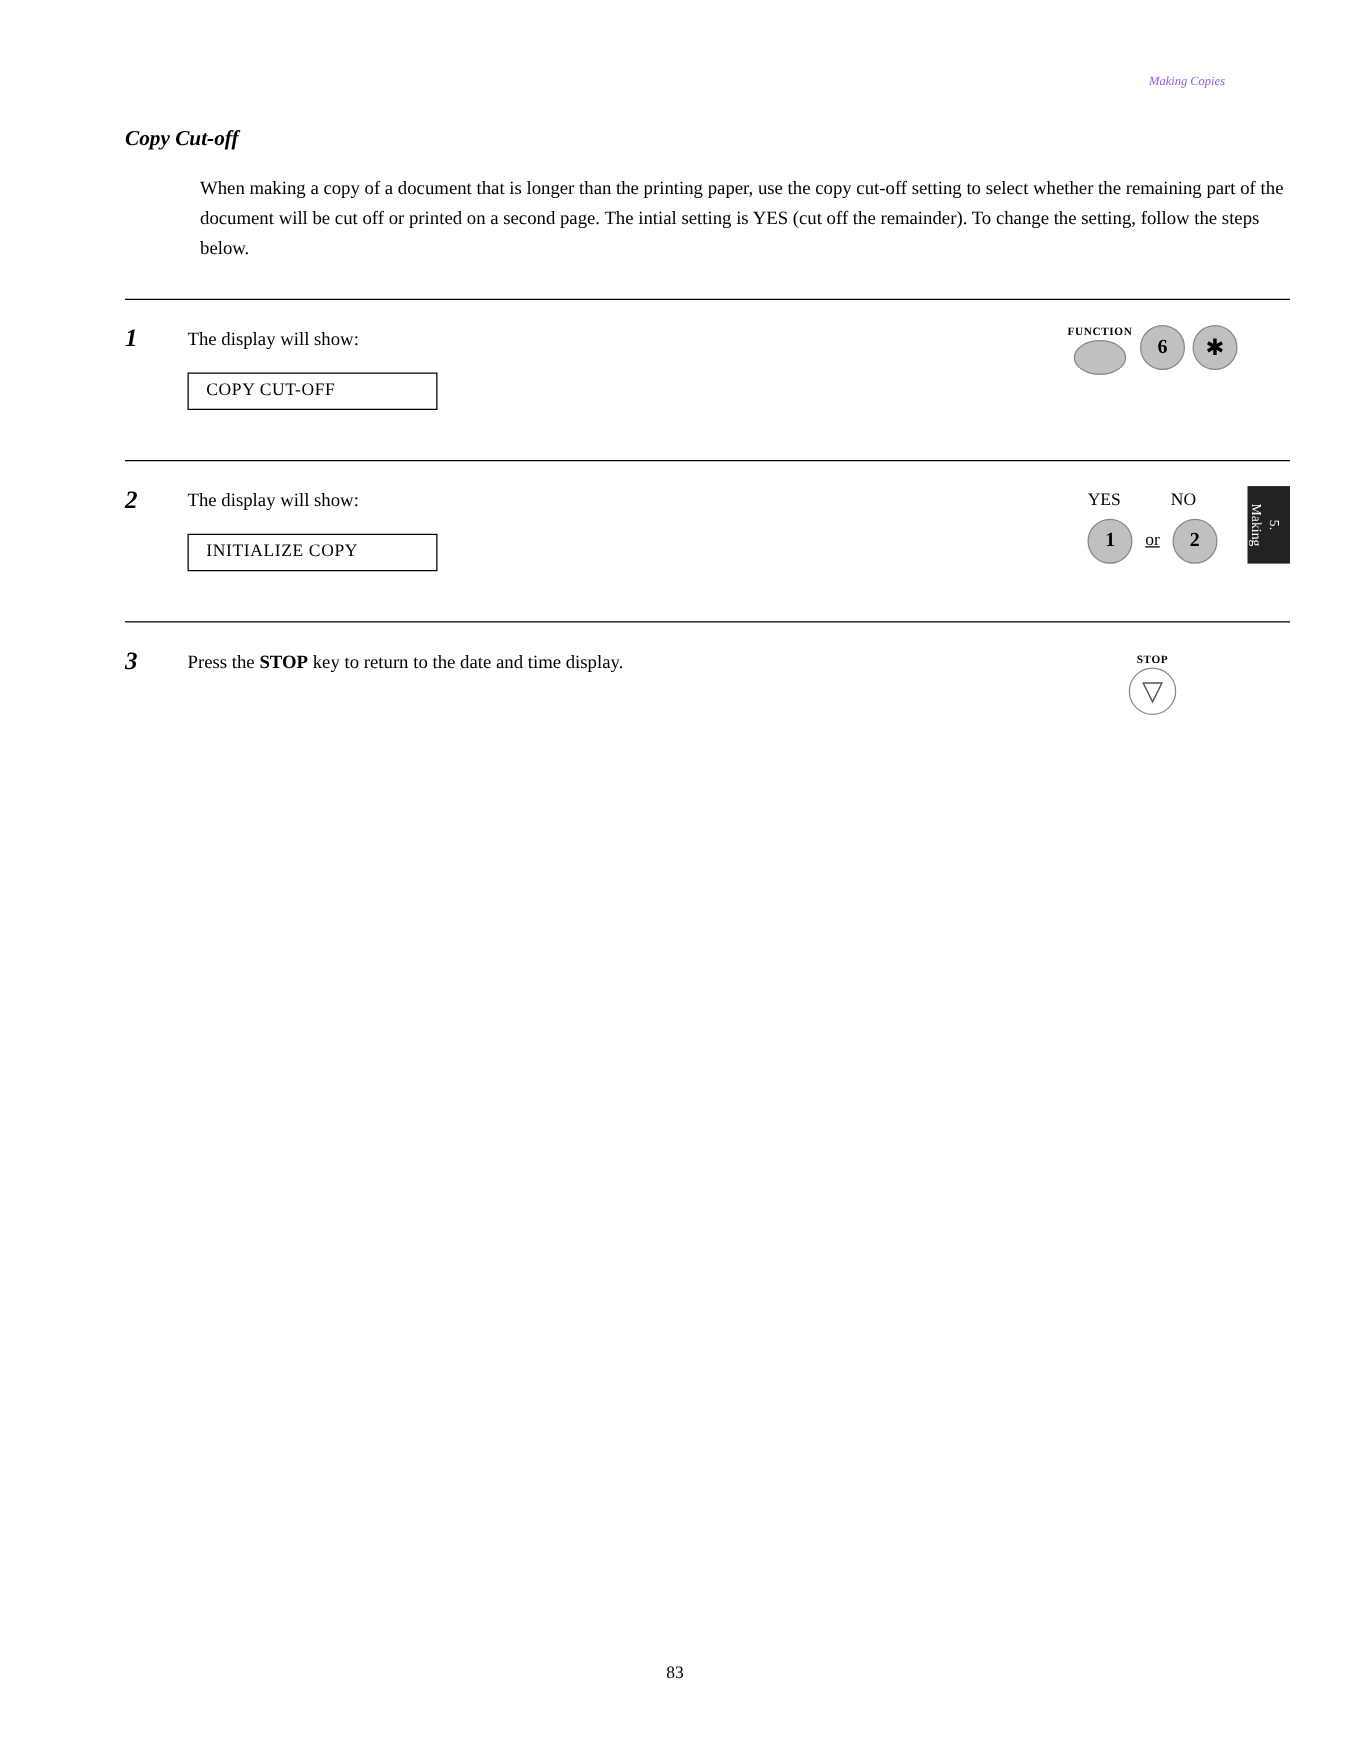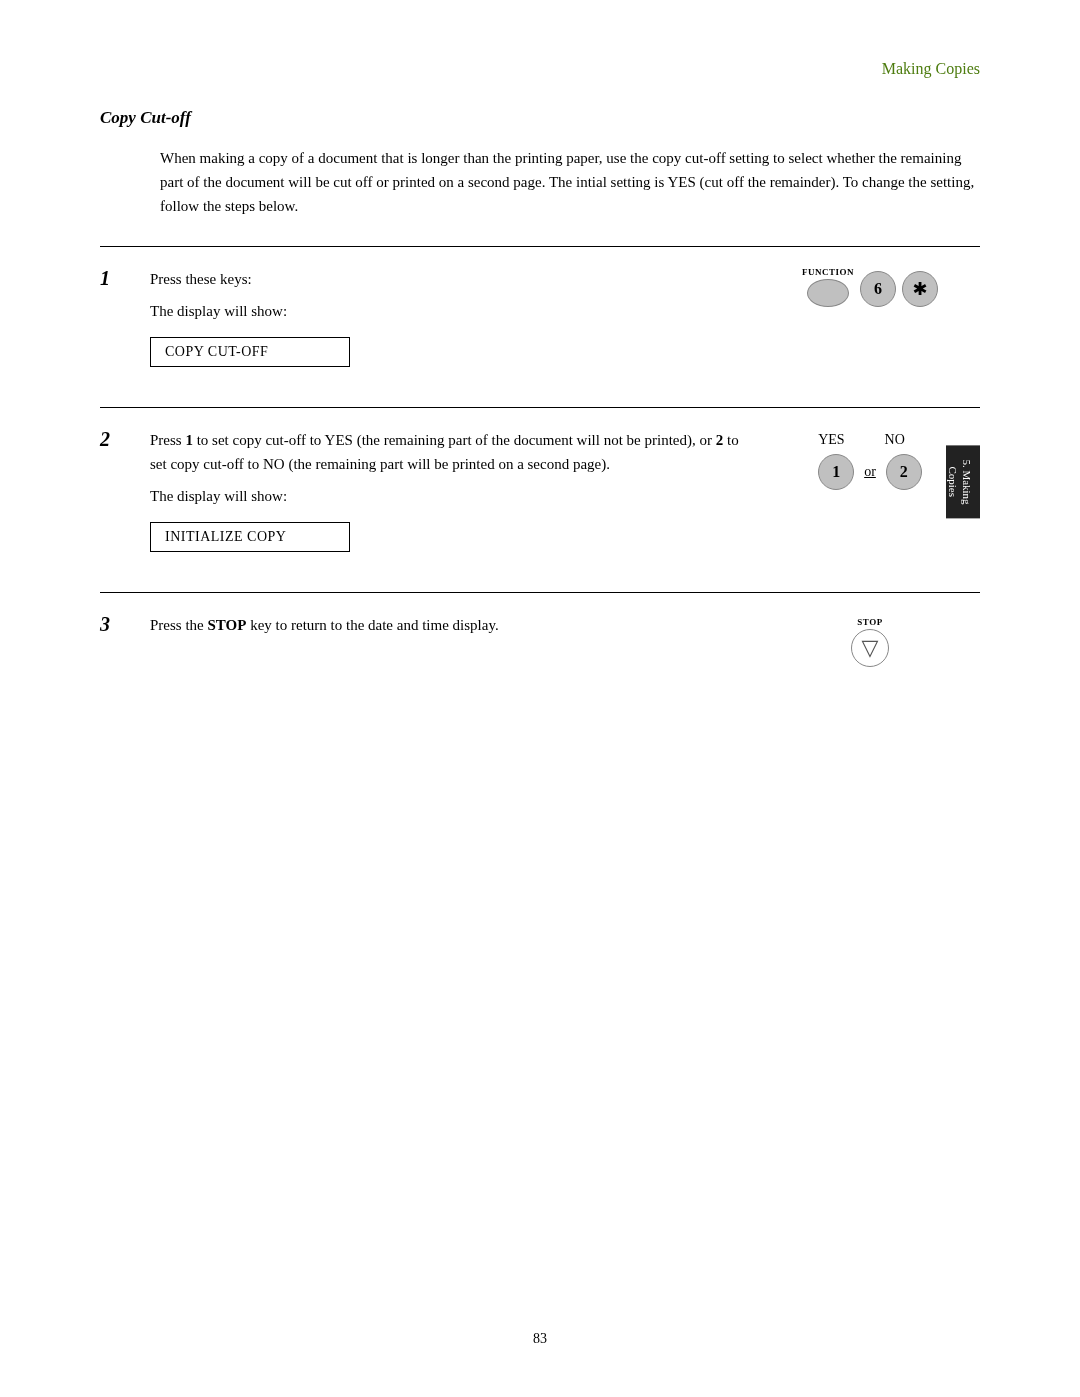--- a/index.html
+++ b/index.html
@@ -17,27 +17,28 @@
       width: 1080px;
       min-height: 1397px;
       position: relative;
       padding: 60px 0;
     }
 
     .header {
       text-align: right;
       padding-right: 100px;
       padding-bottom: 30px;
-      font-size: 16px;
-      color: #4d7c0f;
+      font-size: 10px;
+      color: #8b5cf6;
+      font-style: italic;
     }
 
     .content-area {
       padding-left: 100px;
-      padding-right: 100px;
+      padding-right: 48px;
     }
 
     .section-title {
       font-size: 17px;
       font-weight: bold;
       font-style: italic;
       margin-bottom: 18px;
     }
 
     .intro-text {
@@ -199,21 +200,21 @@
       text-align: center;
       position: absolute;
       bottom: 50px;
       width: 100%;
       font-size: 14px;
       margin-top: 22px;
     }
 
     .function-row {
       display: flex;
-      align-items: flex-end;
+      align-items: flex-start;
       gap: 6px;
     }
 
     .step-block {
       margin-bottom: 30px;
     }
 
     .step-inner {
       display: flex;
       width: 100%;
@@ -247,21 +248,20 @@
     <div class="intro-text">When making a copy of a document that is longer than the printing paper, use the copy cut-off setting to select whether the remaining part of the document will be cut off or printed on a second page. The intial setting is YES (cut off the remainder). To change the setting, follow the steps below.</div>
 
     <hr class="divider">
 
     <div class="step-block">
       <div class="step-inner">
         <div class="step-left">
           <div class="step-row">
             <div class="step-number" style="font-style:italic; font-weight:bold; font-size:20px;">1</div>
             <div class="step-content">
-              <div class="step-text">Press these keys:</div>
               <div class="step-text">The display will show:</div>
               <div class="display-box">COPY CUT-OFF</div>
             </div>
           </div>
         </div>
         <div class="step-right">
           <div class="function-row" style="margin-top: 0;">
             <div class="key-with-label">
               <div class="key-label-above">FUNCTION</div>
               <div class="key-function"></div>
@@ -274,23 +274,20 @@
     </div>
 
     <hr class="divider">
 
     <div class="step-block" style="position:relative;">
       <div class="step-inner">
         <div class="step-left">
           <div class="step-row">
             <div class="step-number" style="font-style:italic; font-weight:bold; font-size:20px;">2</div>
             <div class="step-content">
-              <div class="step-text">
-                Press <strong>1</strong> to set copy cut-off to YES (the remaining part of the document will not be printed), or <strong>2</strong> to set copy cut-off to NO (the remaining part will be printed on a second page).
-              </div>
               <div class="step-text">The display will show:</div>
               <div class="display-box">INITIALIZE COPY</div>
             </div>
           </div>
         </div>
         <div class="step-right">
           <div style="display:flex; flex-direction:column; align-items:flex-start; margin-top: 4px; justify-content: center;">
             <div class="yes-no-row">
               <span>YES</span>
               <span>NO</span>

